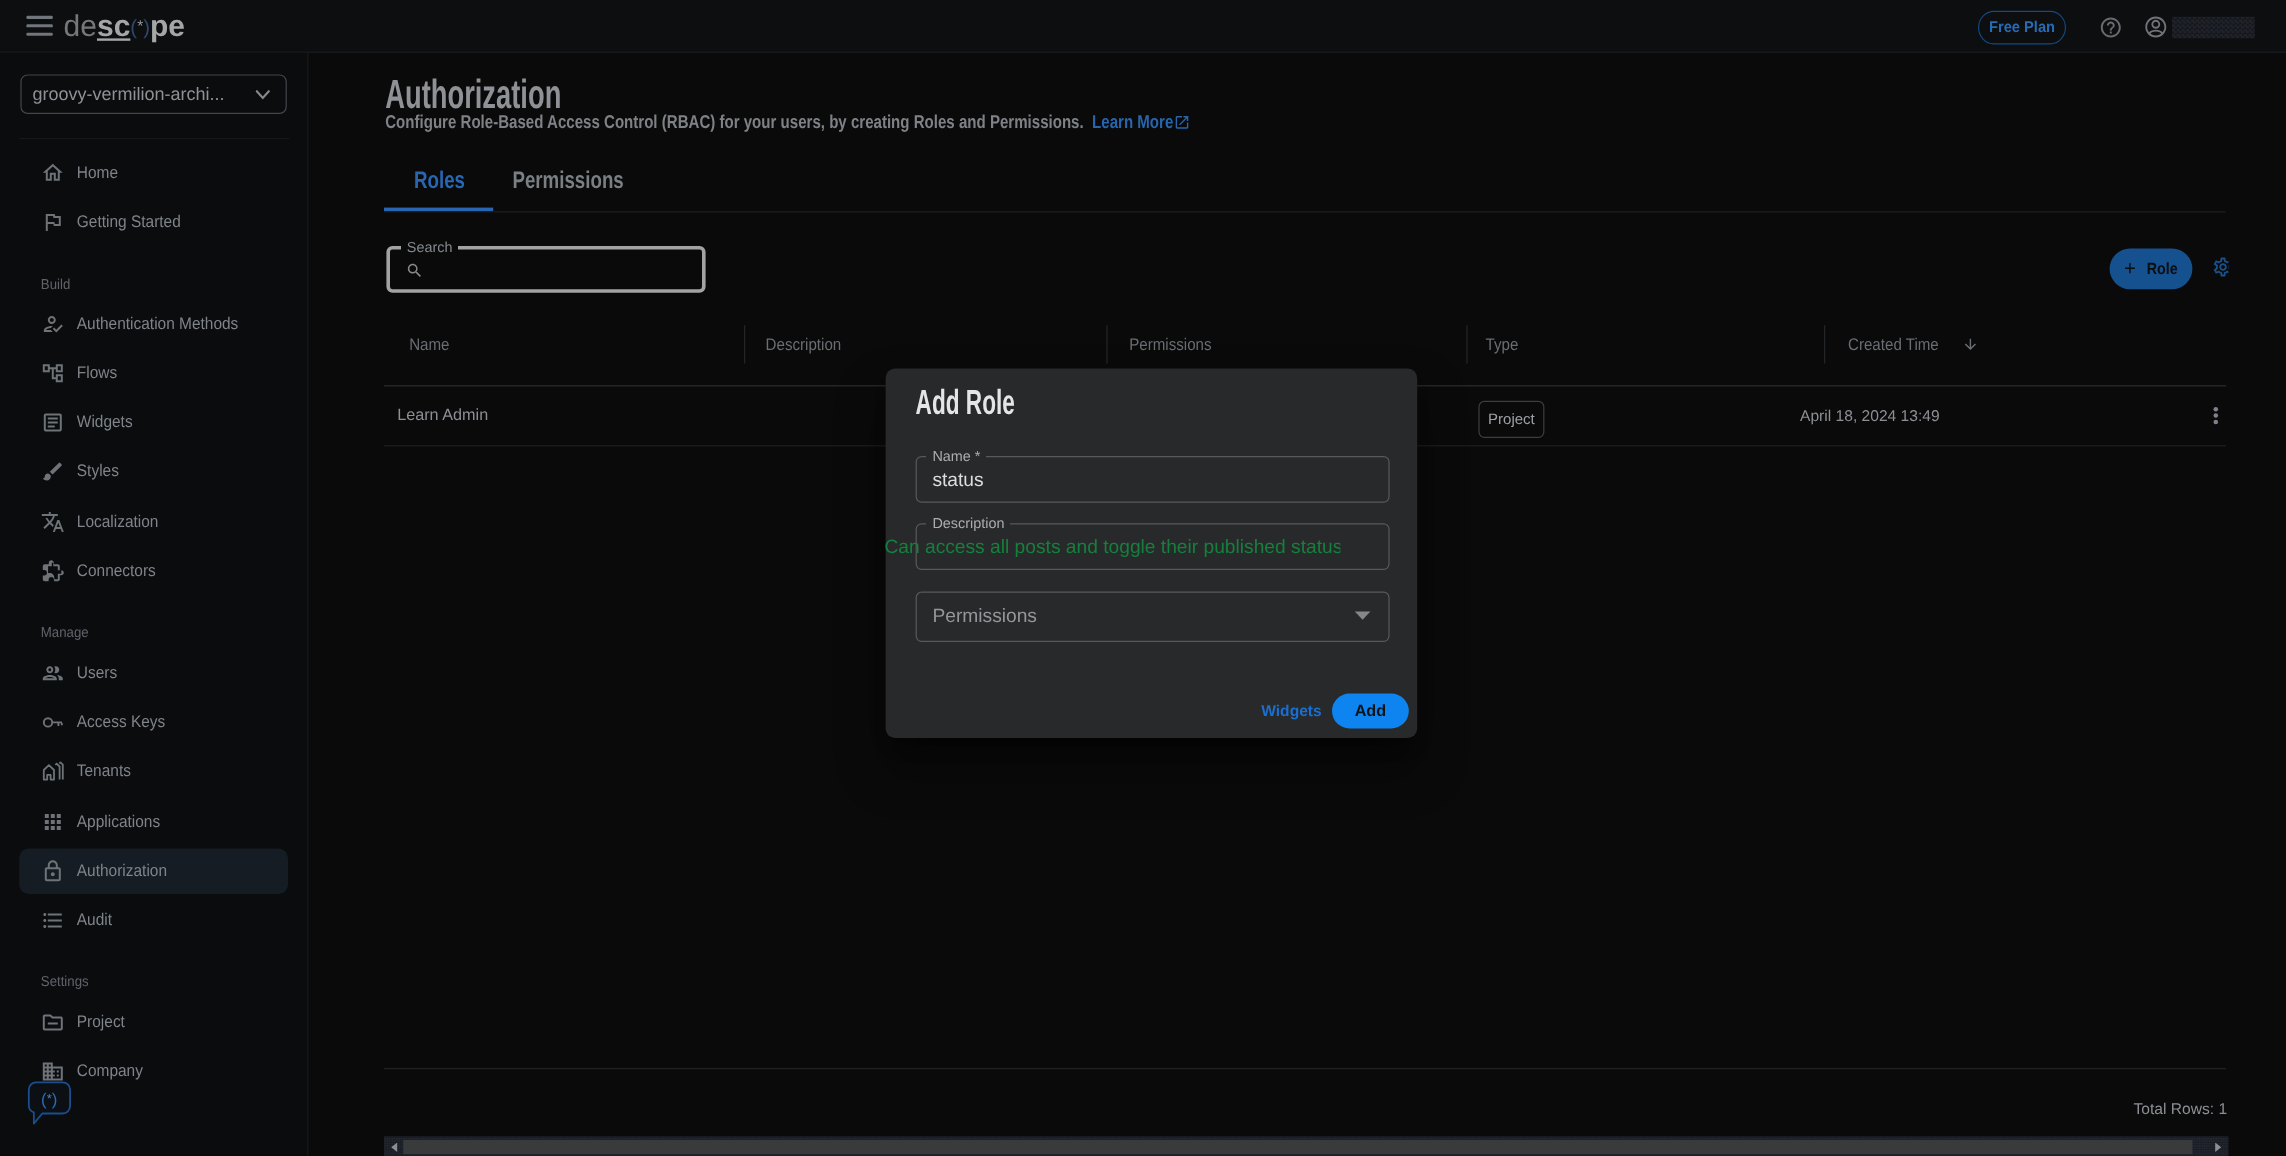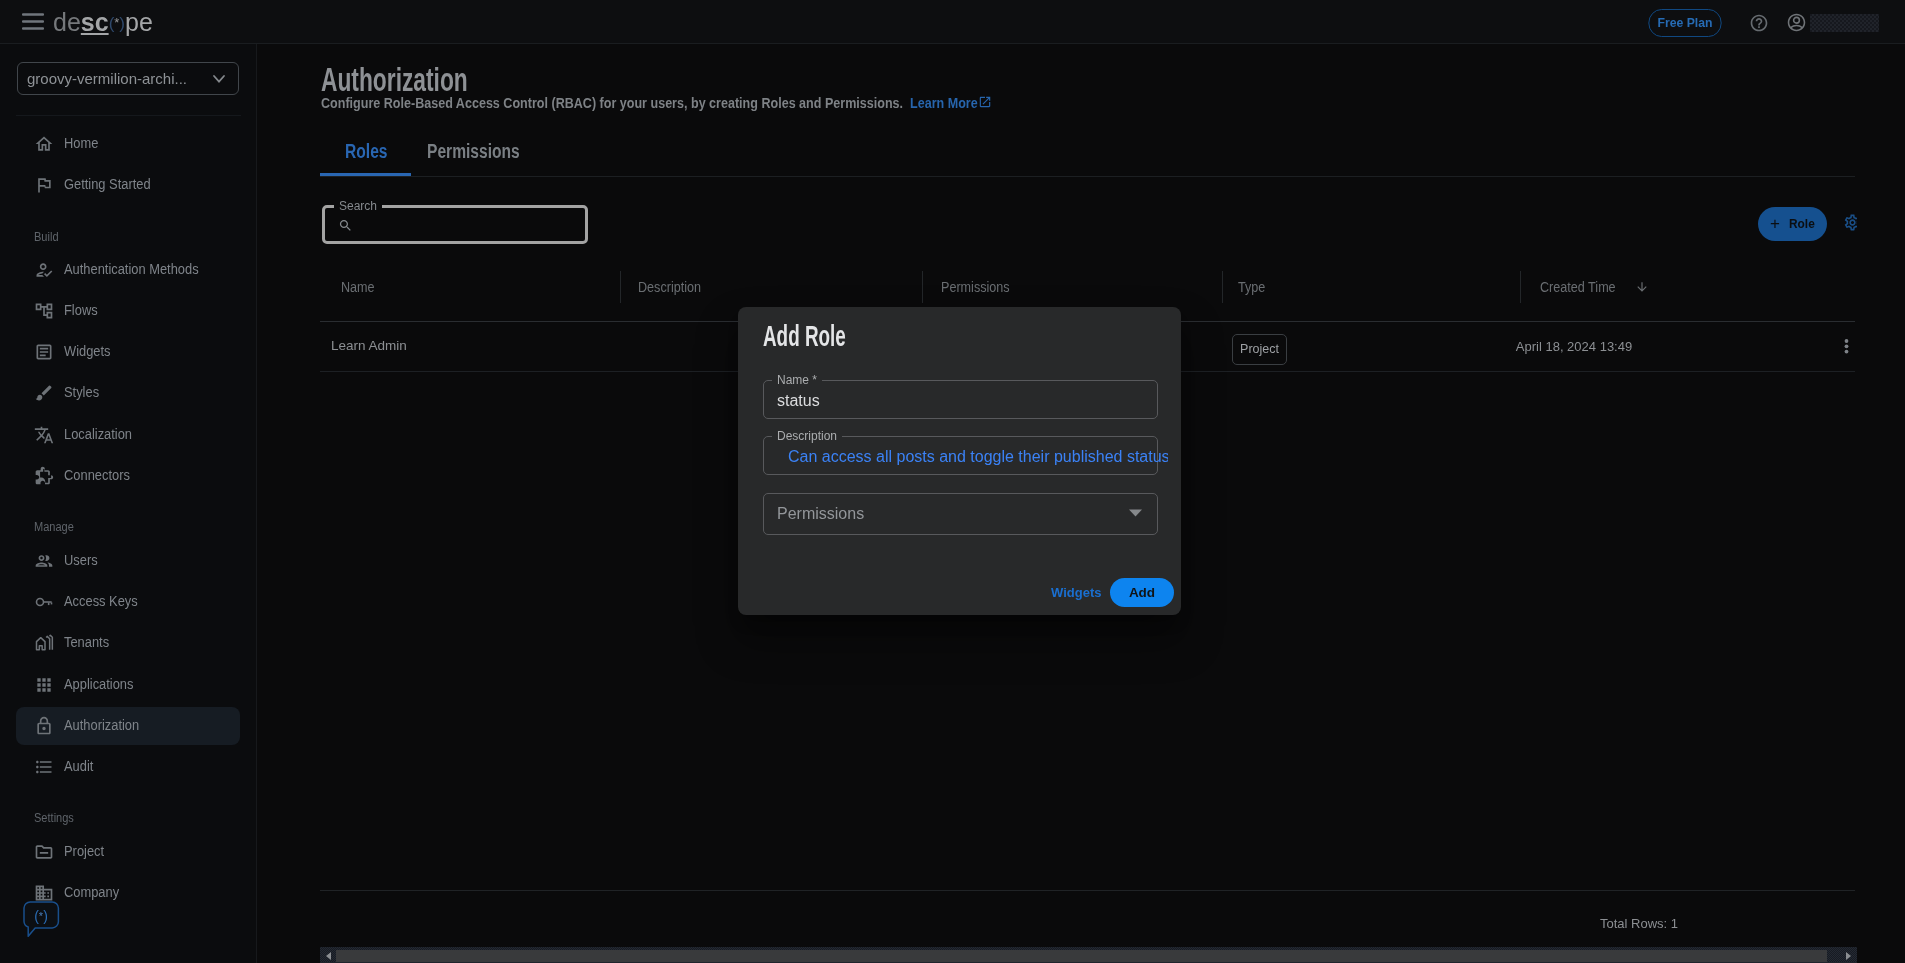--- a/index.html
+++ b/index.html
@@ -14,21 +14,21 @@
 
 <svg class="abs" style="left:21px;top:11px;" width="24" height="22" viewBox="0 0 24 22">
   <g fill="#70767c">
     <rect x="1" y="2.2" width="22" height="2.6" rx="1"></rect>
     <rect x="1" y="9.2" width="22" height="2.6" rx="1"></rect>
     <rect x="1" y="16.2" width="22" height="2.6" rx="1"></rect>
   </g>
 </svg>
 
 <div class="abs" style="left:53px;top:3px;height:38px;line-height:38px;font-size:25px;letter-spacing:0;">
-  <span style="color:#75787b;font-weight:400;">de</span><span style="color:#a4a6a8;font-weight:700;text-decoration:underline;">sc</span><span style="color:#2e486b;font-weight:400;font-size:17px;position:relative;top:-2px;">(<span style="color:#96989a;font-size:13px;position:relative;top:-2px;">*</span>)</span><span style="color:#a4a6a8;font-weight:400;">pe</span>
+  <span style="color:#75787b;font-weight:400;">de</span><span style="color:#a4a6a8;font-weight:700;text-decoration:underline;">sc</span><span style="color:#2e486b;font-weight:400;font-size:17px;position:relative;top:-2px;">(<span style="color:#96989a;font-size:13px;position:relative;top:-2px;">*</span>)</span><span style="color:#a4a6a8;font-weight:700;">pe</span>
 </div>
 
 <div class="abs" style="left:1646px;top:9px;width:78px;height:28px;border:1px solid #114a85;border-radius:14px;color:#266bb4;font-size:13px;font-weight:600;text-align:center;line-height:26px;transform:scaleX(0.94);transform-origin:50% 50%;">Free Plan</div>
 
 <svg class="abs" style="left:1749px;top:13px;" width="20" height="20" viewBox="0 0 24 24">
   <path fill="#666b70" d="M11 18h2v-2h-2v2zm1-16C6.48 2 2 6.48 2 12s4.48 10 10 10 10-4.48 10-10S17.52 2 12 2zm0 18c-4.41 0-8-3.59-8-8s3.59-8 8-8 8 3.59 8 8-3.59 8-8 8zm0-14c-2.21 0-4 1.79-4 4h2c0-1.1.9-2 2-2s2 .9 2 2c0 2-3 1.75-3 5h2c0-2.25 3-2.5 3-5 0-2.21-1.79-4-4-4z"></path>
 </svg>
 
 <svg class="abs" style="left:1786px;top:12px;" width="21" height="21" viewBox="0 0 24 24">
   <path fill="#6f7377" d="M12 2C6.48 2 2 6.48 2 12s4.48 10 10 10 10-4.48 10-10S17.52 2 12 2zm0 1.8c4.53 0 8.2 3.67 8.2 8.2 0 1.86-.62 3.57-1.66 4.95-1.28-1.53-3.8-2.45-6.54-2.45s-5.26.92-6.54 2.45C4.42 15.57 3.8 13.86 3.8 12c0-4.53 3.67-8.2 8.2-8.2zM6.76 18.26c.93-1.16 3.02-1.96 5.24-1.96s4.31.8 5.24 1.96A8.16 8.16 0 0 1 12 20.2a8.16 8.16 0 0 1-5.24-1.94z"></path>
@@ -203,30 +203,30 @@
     <div class="abs" style="left:1222px;top:271px;width:1px;height:32px;background:#232629;"></div>
     <div class="abs" style="left:1520px;top:271px;width:1px;height:32px;background:#232629;"></div>
     <svg class="abs" style="left:1635px;top:280px;" width="14" height="14" viewBox="0 0 24 24">
       <path fill="#6a6e72" d="M20 12l-1.41-1.41L13 16.17V4h-2v12.17l-5.58-5.59L4 12l8 8 8-8z"></path>
     </svg>
     <div class="abs" style="left:320px;top:321px;width:1535px;height:1px;background:#2a2d31;"></div>
   </div>
 
 <div class="abs" style="left:331px;top:338px;font-size:13.5px;color:#8c8f93;">Learn Admin</div>
 <div class="abs" style="left:1232px;top:334px;width:55px;height:31px;border:1px solid #3a3e42;border-radius:5px;color:#9da0a4;font-size:12.5px;text-align:center;line-height:28px;">Project</div>
-<div class="abs" style="left:1500px;top:339px;width:148px;font-size:13px;color:#8c8f93;text-align:center;white-space:nowrap;">April 18, 2024 13:49</div>
+<div class="abs" style="left:1500px;top:339px;width:148px;font-size:13px;color:#8c8f93;text-align:left;white-space:nowrap;">April 18, 2024 13:49</div>
 <svg class="abs" style="left:1842px;top:338px;" width="9" height="17" viewBox="0 0 9 17">
   <circle cx="4.5" cy="3" r="1.9" fill="#7e8288"></circle>
     <circle cx="4.5" cy="8.3" r="1.9" fill="#7e8288"></circle>
     <circle cx="4.5" cy="13.6" r="1.9" fill="#7e8288"></circle>
 </svg>
 <div class="abs" style="left:320px;top:371px;width:1535px;height:1px;background:#1d2024;"></div>
 
 <div class="abs" style="left:320px;top:890px;width:1535px;height:1px;background:#202326;"></div>
-<div class="abs" style="left:1600px;top:916px;width:256px;font-size:13px;color:#8c8f93;text-align:left;">Total Rows: 1</div>
+<div class="abs" style="left:1600px;top:916px;width:256px;font-size:13px;color:#8c8f93;text-align:right;">Total Rows: 1</div>
 
 <div class="abs" style="left:320px;top:947px;width:1537px;height:16px;background:
   repeating-conic-gradient(#242933 0% 25%, #171b22 0% 50%) 0 0/2px 2px;">
   <svg class="abs" style="left:5px;top:5px;" width="7" height="8" viewBox="0 0 7 8">
       <path d="M6 0 L1 4 L6 8 Z" fill="#8b8e92"></path>
     </svg>
   <div class="abs" style="left:16px;top:3px;width:1491px;height:12px;background:#393a3c;"></div>
   <svg class="abs" style="left:1525px;top:5px;" width="7" height="8" viewBox="0 0 7 8">
       <path d="M1 0 L6 4 L1 8 Z" fill="#8b8e92"></path>
     </svg>
@@ -237,21 +237,21 @@
 <div class="abs" style="left:763px;top:320px;font-size:29px;font-weight:700;color:#e4e5e7;transform:scaleX(0.65);transform-origin:0 0;">Add Role</div>
 
 <fieldset class="abs" style="left:763px;top:373px;width:395px;height:46px;border:1px solid #58595c;border-radius:5px;">
   <legend style="margin-left:8px;padding:0 5px;font-size:12px;color:#abadaf;">Name&nbsp;*</legend>
 </fieldset>
 <div class="abs" style="left:777px;top:392px;font-size:16px;color:#dcdddf;">status</div>
 
 <fieldset class="abs" style="left:763px;top:429px;width:395px;height:46px;border:1px solid #58595c;border-radius:5px;">
   <legend style="margin-left:8px;padding:0 5px;font-size:12px;color:#abadaf;">Description</legend>
 </fieldset>
-<div class="abs" style="left:788px;top:448px;width:380px;font-size:16px;color:#3b82f6;white-space:nowrap;overflow:hidden;">Can access all posts and toggle their published status</div>
+<div class="abs" style="left:737px;top:448px;width:380px;font-size:16px;color:#15803d;white-space:nowrap;overflow:hidden;">Can access all posts and toggle their published status</div>
 
 <div class="abs" style="left:763px;top:493px;width:395px;height:42px;border:1px solid #58595c;border-radius:5px;"></div>
 <div class="abs" style="left:777px;top:505px;font-size:16px;color:#93969a;">Permissions</div>
 <svg class="abs" style="left:1128px;top:509px;" width="15" height="8" viewBox="0 0 15 8">
     <path d="M1 0.5 L7.5 7.5 L14 0.5 Z" fill="#85888b"></path>
   </svg>
 
 <div class="abs" style="left:1051px;top:585px;font-size:13px;font-weight:700;color:#1a6fd0;">Widgets</div>
 <div class="abs" style="left:1110px;top:578px;width:64px;height:29px;border-radius:15px;background:#0d84ef;color:#101316;font-size:13.5px;font-weight:700;text-align:center;line-height:29px;">Add</div>
 

